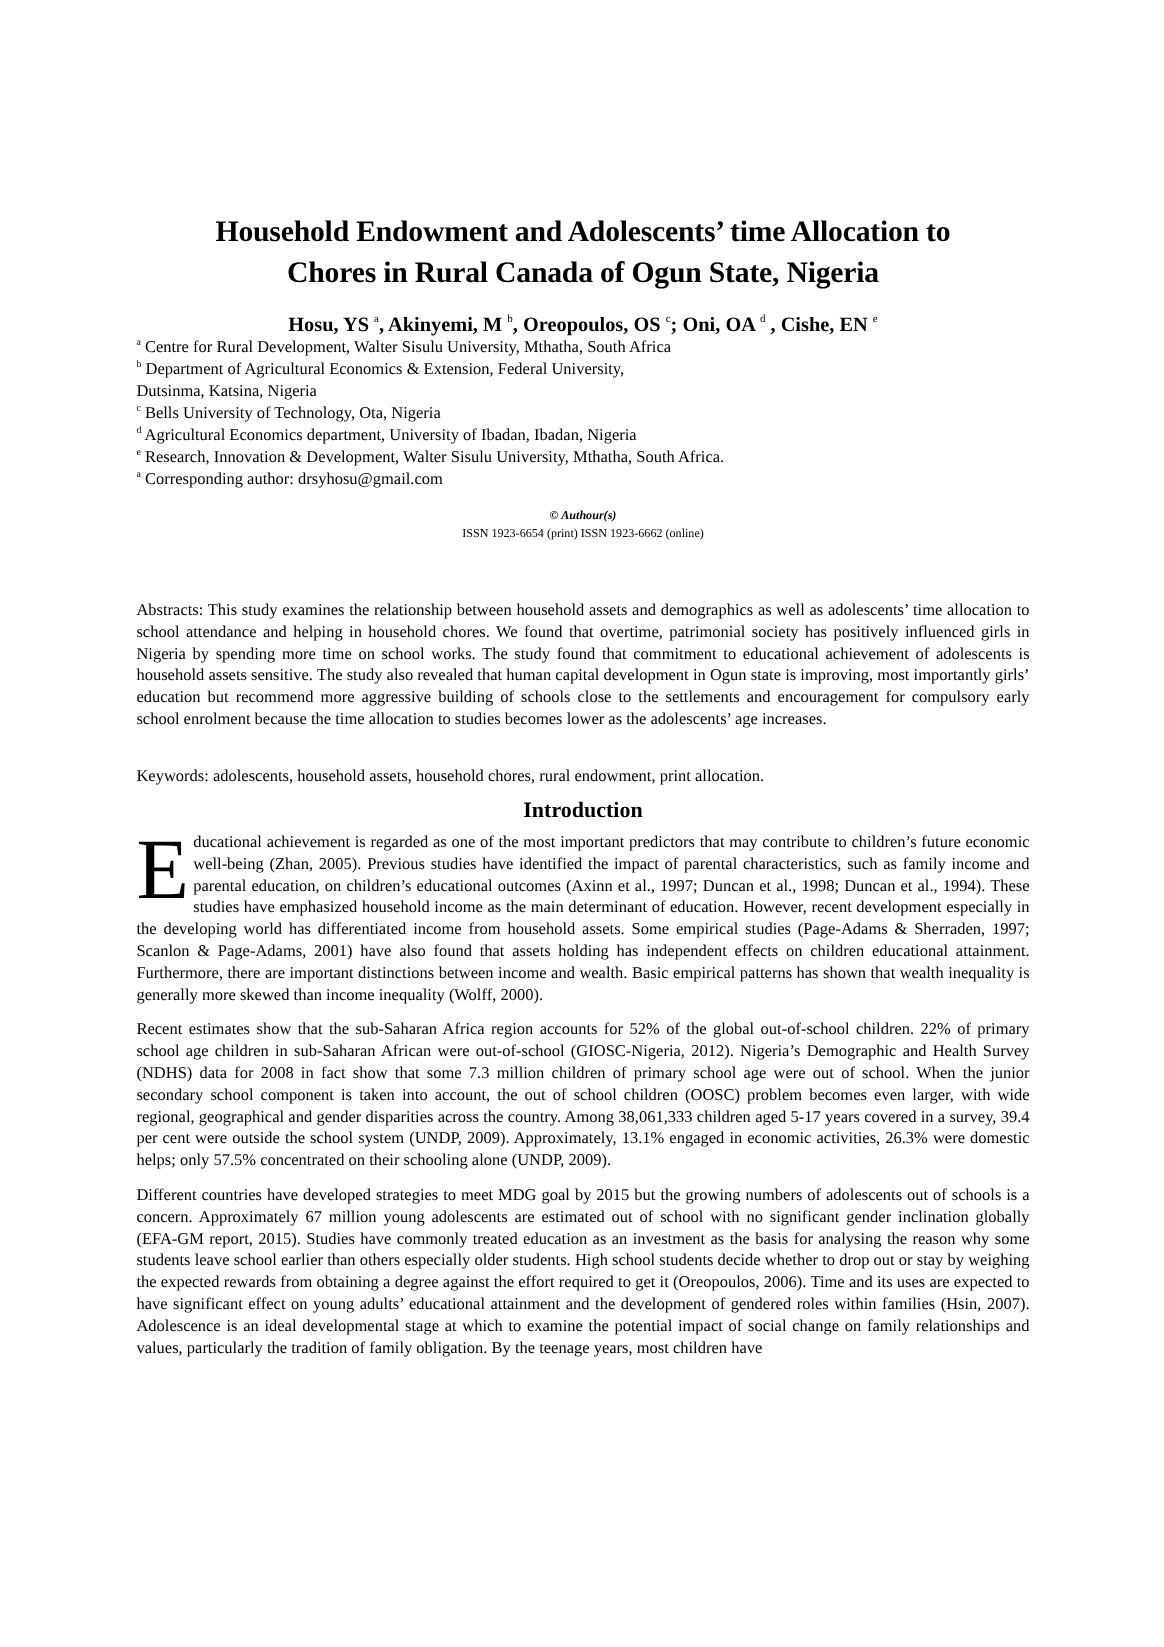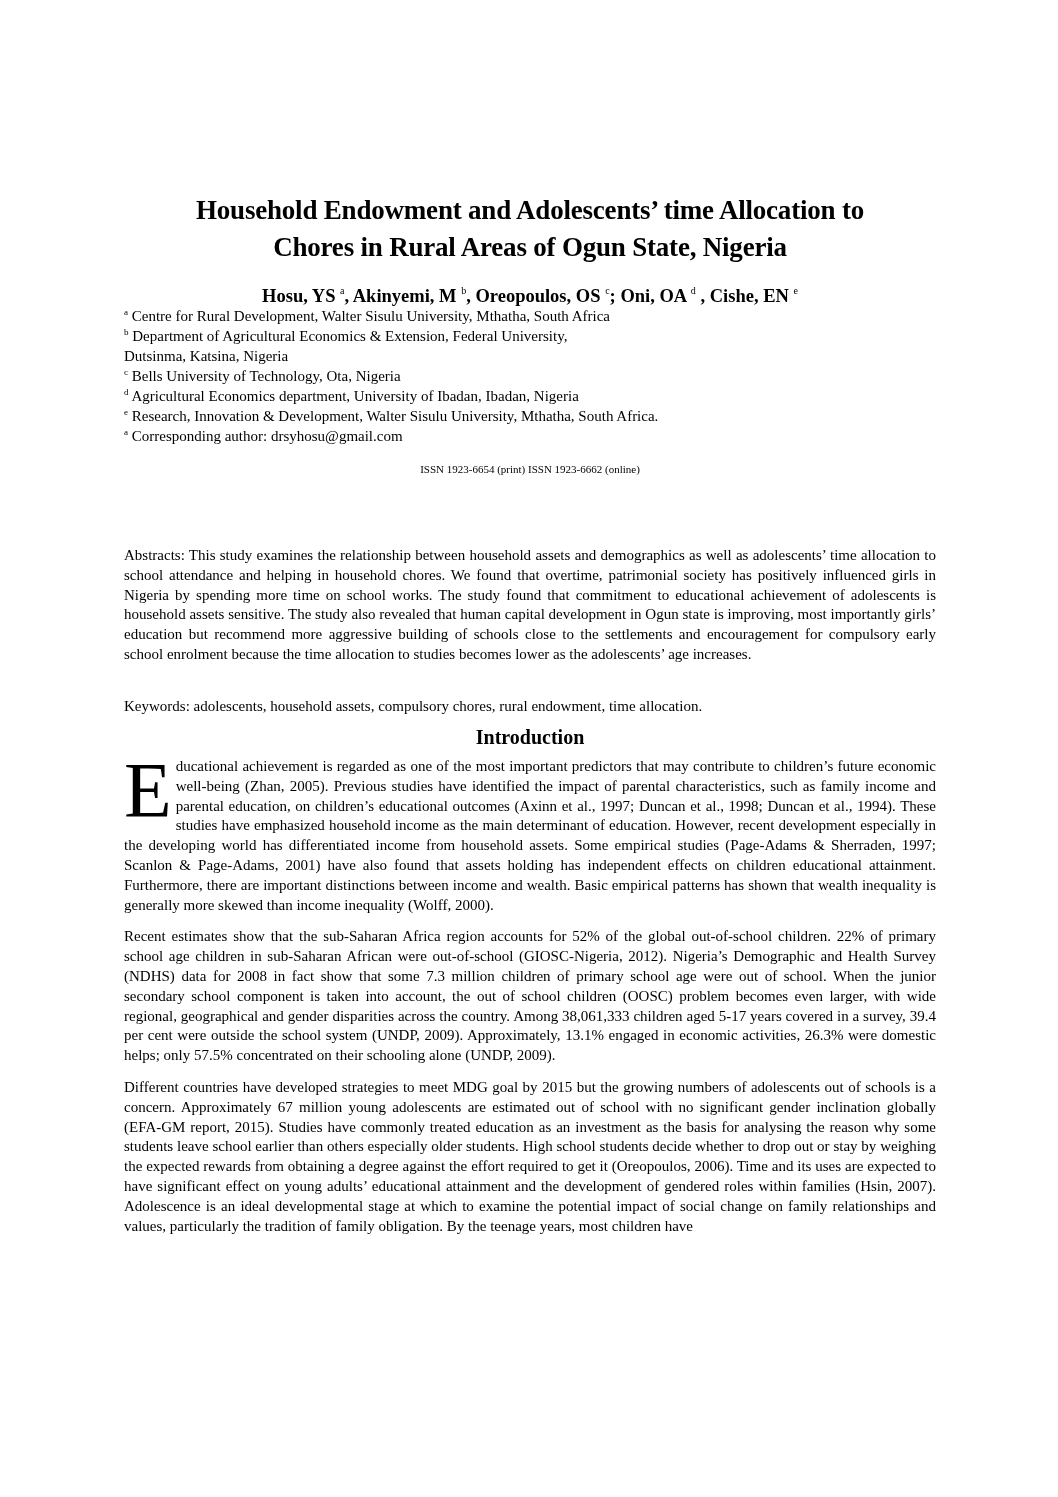--- a/index.html
+++ b/index.html
@@ -45,21 +45,21 @@
     }
     b.lead { font-weight: normal; }
   </style>
 </head>
 <body>
 
 <div class="page">
 
   <div class="title">
     <div>Household Endowment and Adolescents’ time Allocation to</div>
-    <div>Chores in Rural Areas of Ogun State, Nigeria</div>
+    <div>Chores in Rural Canada of Ogun State, Nigeria</div>
   </div>
 
   <div class="authors">
     <span>Hosu, YS</span>
     <sup>a</sup>,
     <span>Akinyemi, M</span>
     <sup>b</sup>,
     <span>Oreopoulos, OS</span>
     <sup>c</sup>;
     <span>Oni, OA</span>
@@ -72,29 +72,30 @@
     <div><sup>a</sup> <span>Centre for Rural Development, Walter Sisulu University, Mthatha, South Africa</span></div>
     <div><sup>b</sup> <span>Department of Agricultural Economics &amp; Extension, Federal University,</span></div>
     <div><span>Dutsinma, Katsina, Nigeria</span></div>
     <div><sup>c</sup> <span>Bells University of Technology, Ota, Nigeria</span></div>
     <div><sup>d</sup> <span>Agricultural Economics department, University of Ibadan, Ibadan, Nigeria</span></div>
     <div><sup>e</sup> <span>Research, Innovation &amp; Development, Walter Sisulu University, Mthatha, South Africa.</span></div>
     <div><sup>a</sup> <span>Corresponding author: drsyhosu@gmail.com</span></div>
   </div>
 
   <div class="pubinfo">
+    <div class="copy">© Authour(s)</div>
     <div>ISSN 1923-6654 (print) ISSN 1923-6662 (online)</div>
   </div>
 
   <div class="abstract body-text">
     <p><b class="lead">Abstracts:</b><span> This study examines the relationship between household assets and demographics as well as adolescents’ time allocation to school attendance and helping in household chores. We found that overtime, patrimonial society has positively influenced girls in Nigeria by spending more time on school works. The study found that commitment to educational achievement of adolescents is household assets sensitive. The study also revealed that human capital development in Ogun state is improving, most importantly girls’ education but recommend more aggressive building of schools close to the settlements and encouragement for compulsory early school enrolment because the time allocation to studies becomes lower as the adolescents’ age increases.</span></p>
   </div>
 
   <div class="keywords body-text">
-    <p><b class="lead">Keywords:</b><span> adolescents, household assets, compulsory chores, rural endowment, time allocation.</span></p>
+    <p><b class="lead">Keywords:</b><span> adolescents, household assets, household chores, rural endowment, print allocation.</span></p>
   </div>
 
   <div class="section-head">Introduction</div>
 
   <div class="intro body-text">
     <p><span class="dropcap">E</span><span>ducational achievement is regarded as one of the most important predictors that may contribute to children’s future economic well-being (Zhan, 2005). Previous studies have identified the impact of parental characteristics, such as family income and parental education, on children’s educational outcomes (Axinn et al., 1997; Duncan et al., 1998; Duncan et al., 1994). These studies have emphasized household income as the main determinant of education. However, recent development especially in the developing world has differentiated income from household assets. Some empirical studies (Page-Adams &amp; Sherraden, 1997; Scanlon &amp; Page-Adams, 2001) have also found that assets holding has independent effects on children educational attainment. Furthermore, there are important distinctions between income and wealth. Basic empirical patterns has shown that wealth inequality is generally more skewed than income inequality (Wolff, 2000).</span></p>
     <p>Recent estimates show that the sub-Saharan Africa region accounts for 52% of the global out-of-school children. 22% of primary school age children in sub-Saharan African were out-of-school (GIOSC-Nigeria, 2012). Nigeria’s Demographic and Health Survey (NDHS) data for 2008 in fact show that some 7.3 million children of primary school age were out of school. When the junior secondary school component is taken into account, the out of school children (OOSC) problem becomes even larger, with wide regional, geographical and gender disparities across the country. Among 38,061,333 children aged 5-17 years covered in a survey, 39.4 per cent were outside the school system (UNDP, 2009). Approximately, 13.1% engaged in economic activities, 26.3% were domestic helps; only 57.5% concentrated on their schooling alone (UNDP, 2009).</p>
     <p>Different countries have developed strategies to meet MDG goal by 2015 but the growing numbers of adolescents out of schools is a concern. Approximately 67 million young adolescents are estimated out of school with no significant gender inclination globally (EFA-GM report, 2015). Studies have commonly treated education as an investment as the basis for analysing the reason why some students leave school earlier than others especially older students. High school students decide whether to drop out or stay by weighing the expected rewards from obtaining a degree against the effort required to get it (Oreopoulos, 2006). Time and its uses are expected to have significant effect on young adults’ educational attainment and the development of gendered roles within families (Hsin, 2007). Adolescence is an ideal developmental stage at which to examine the potential impact of social change on family relationships and values, particularly the tradition of family obligation. By the teenage years, most children have</p>
   </div>
 

